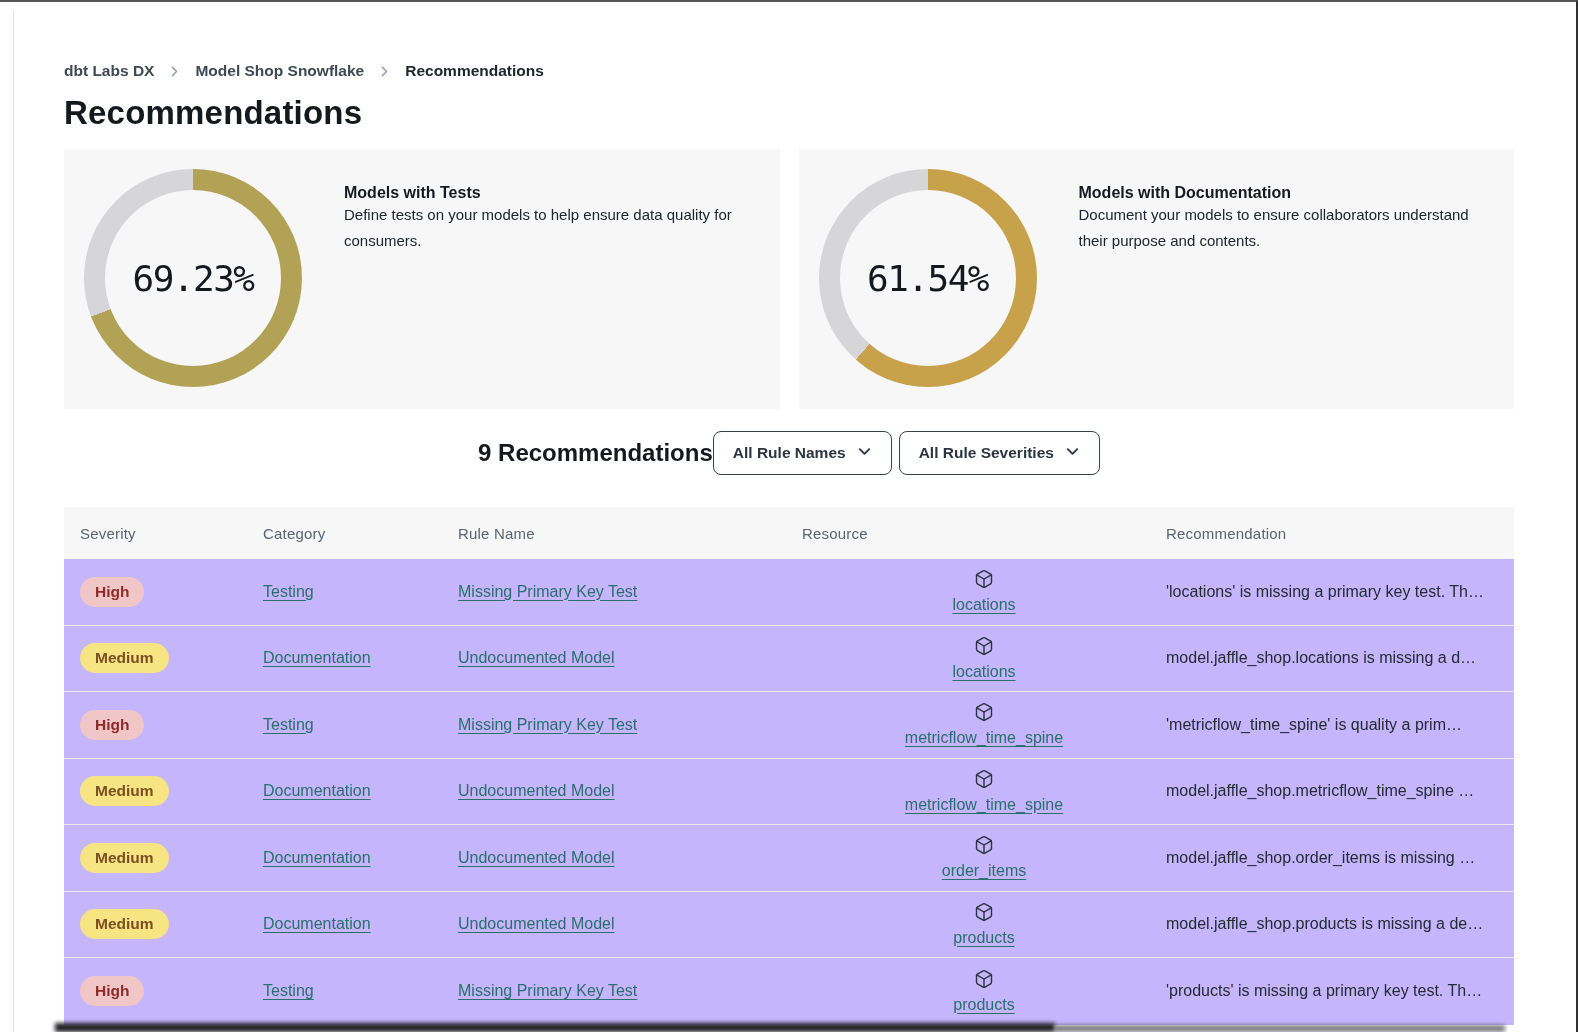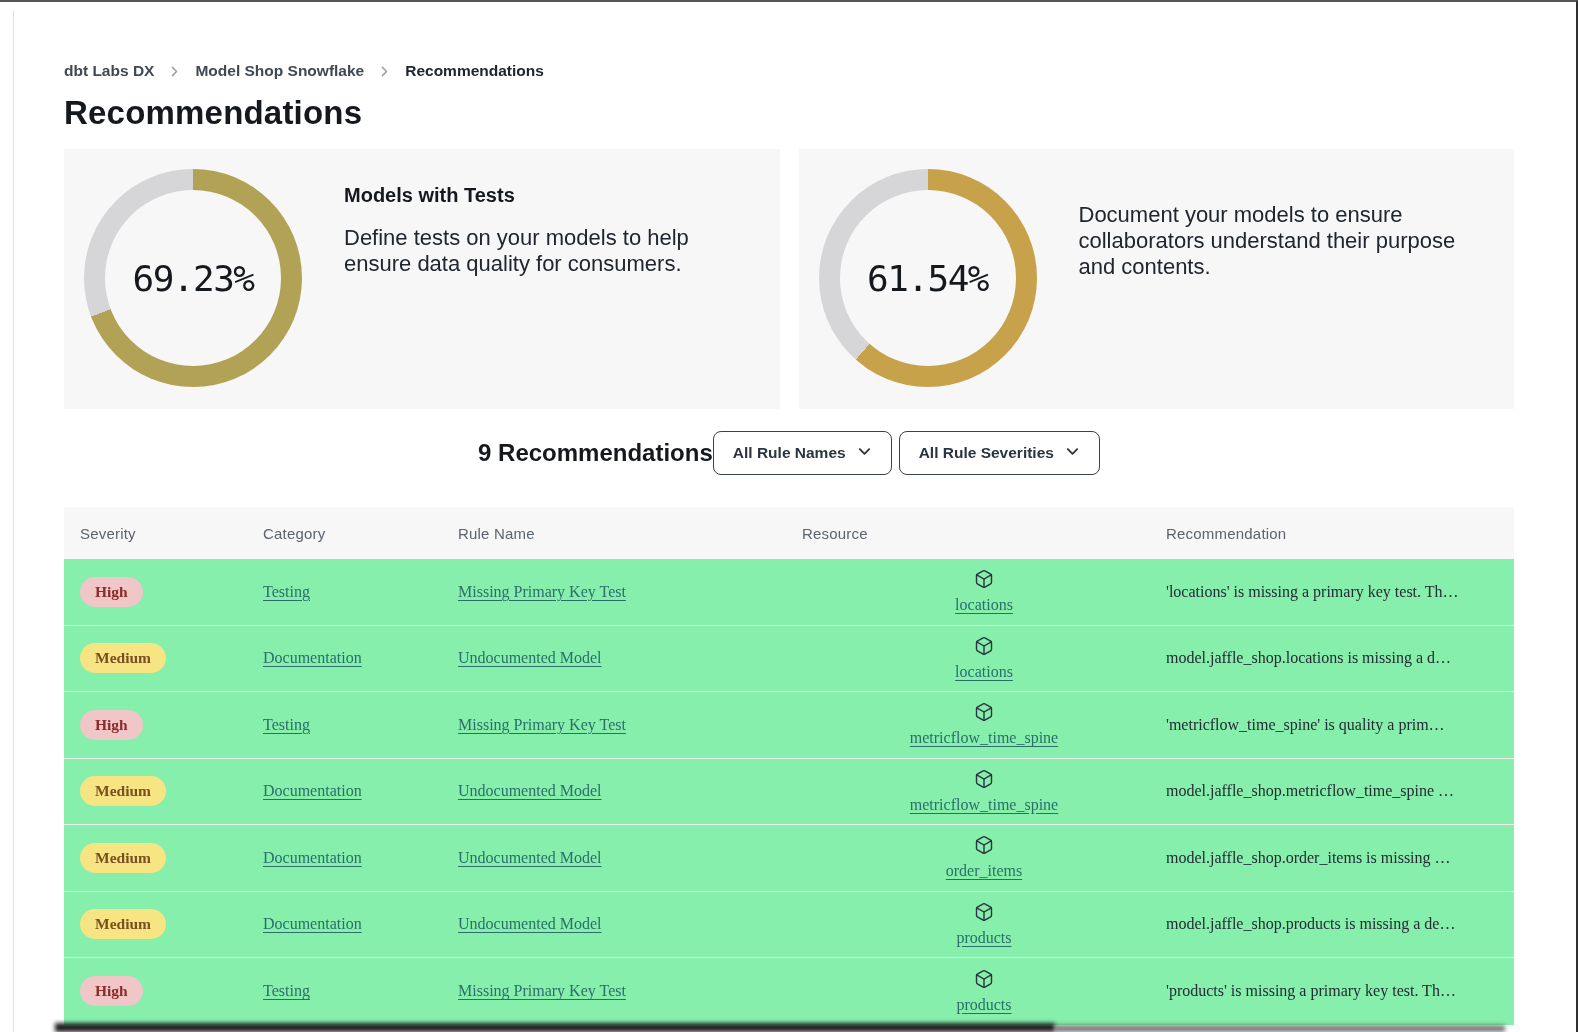--- a/index.html
+++ b/index.html
@@ -52,23 +52,23 @@
     position: absolute; inset: 21px;
     background: #f7f7f8; border-radius: 50%;
     display: flex; align-items: center; justify-content: center;
   }
   .donut-value {
     font-family: "DejaVu Sans Mono", monospace;
     font-size: 36px; font-weight: 500; color: #15181d;
     letter-spacing: -1.5px;
   }
   .card-text { padding: 15px 0 0 42px; }
-  .card-title { font-size: 20px; font-weight: 700; color: #15181d; }
+  .card-title { font-size: 16px; font-weight: 700; color: #15181d; }
   .card-desc {
-    margin-top: 18px; font-size: 22px; line-height: 26px;
+    font-size: 15px; line-height: 26px;
     color: #20262e; max-width: 452px;
   }
   
   .list-header {
     margin-top: 22px;
     display: flex; align-items: center; justify-content: center;
   }
   .list-title { font-size: 24px; font-weight: 700; color: #15181d; }
   .filters { display: flex; gap: 7px; }
   .filter-btn {
@@ -86,21 +86,21 @@
     display: grid;
     grid-template-columns: 183px 195px 344px 364px 1fr;
     align-items: center;
     padding-left: 16px;
   }
   .thead {
     height: 52px; background: #f7f7f8;
     font-size: 15px; font-weight: 400; color: #5c6370;
     letter-spacing: .2px;
   }
-  .trow { height: 66.5px; border-bottom: 1px solid #ebebed; background: #86efac; font-family: Liberation Serif, serif; }
+  .trow { height: 66.5px; border-bottom: 1px solid #ebebed; background: #c4b5fd; }
   .trow:last-child { border-bottom: none; }
   .badge {
     display: inline-flex; align-items: center; justify-content: center;
     padding: 6px 15px; border-radius: 999px;
     font-size: 15.5px; font-weight: 700;
   }
   .sev-high   { background: #f0c6c6; color: #8c2b2b; }
   .sev-medium { background: #f7e483; color: #7a4f21; }
   a.tlink {
     color: #2a6f6a; text-decoration: underline;
@@ -161,20 +161,21 @@
         <p class="card-desc">Define tests on your models to help ensure data quality for consumers.</p>
       </div>
     </section>
     <section class="card">
       <div class="donut" style="background: conic-gradient(rgb(200, 161, 75) 61.54%, rgb(214, 214, 216) 0deg);">
         <div class="donut-hole">
           <span class="donut-value">61.54%</span>
         </div>
       </div>
       <div class="card-text">
+        <h2 class="card-title">Models with Documentation</h2>
         <p class="card-desc">Document your models to ensure collaborators understand their purpose and contents.</p>
       </div>
     </section>
   </div>
 
   <div class="list-header">
     <h2 class="list-title">9 Recommendations</h2>
     <div class="filters">
       <button class="filter-btn">
         <span>All Rule Names</span>

